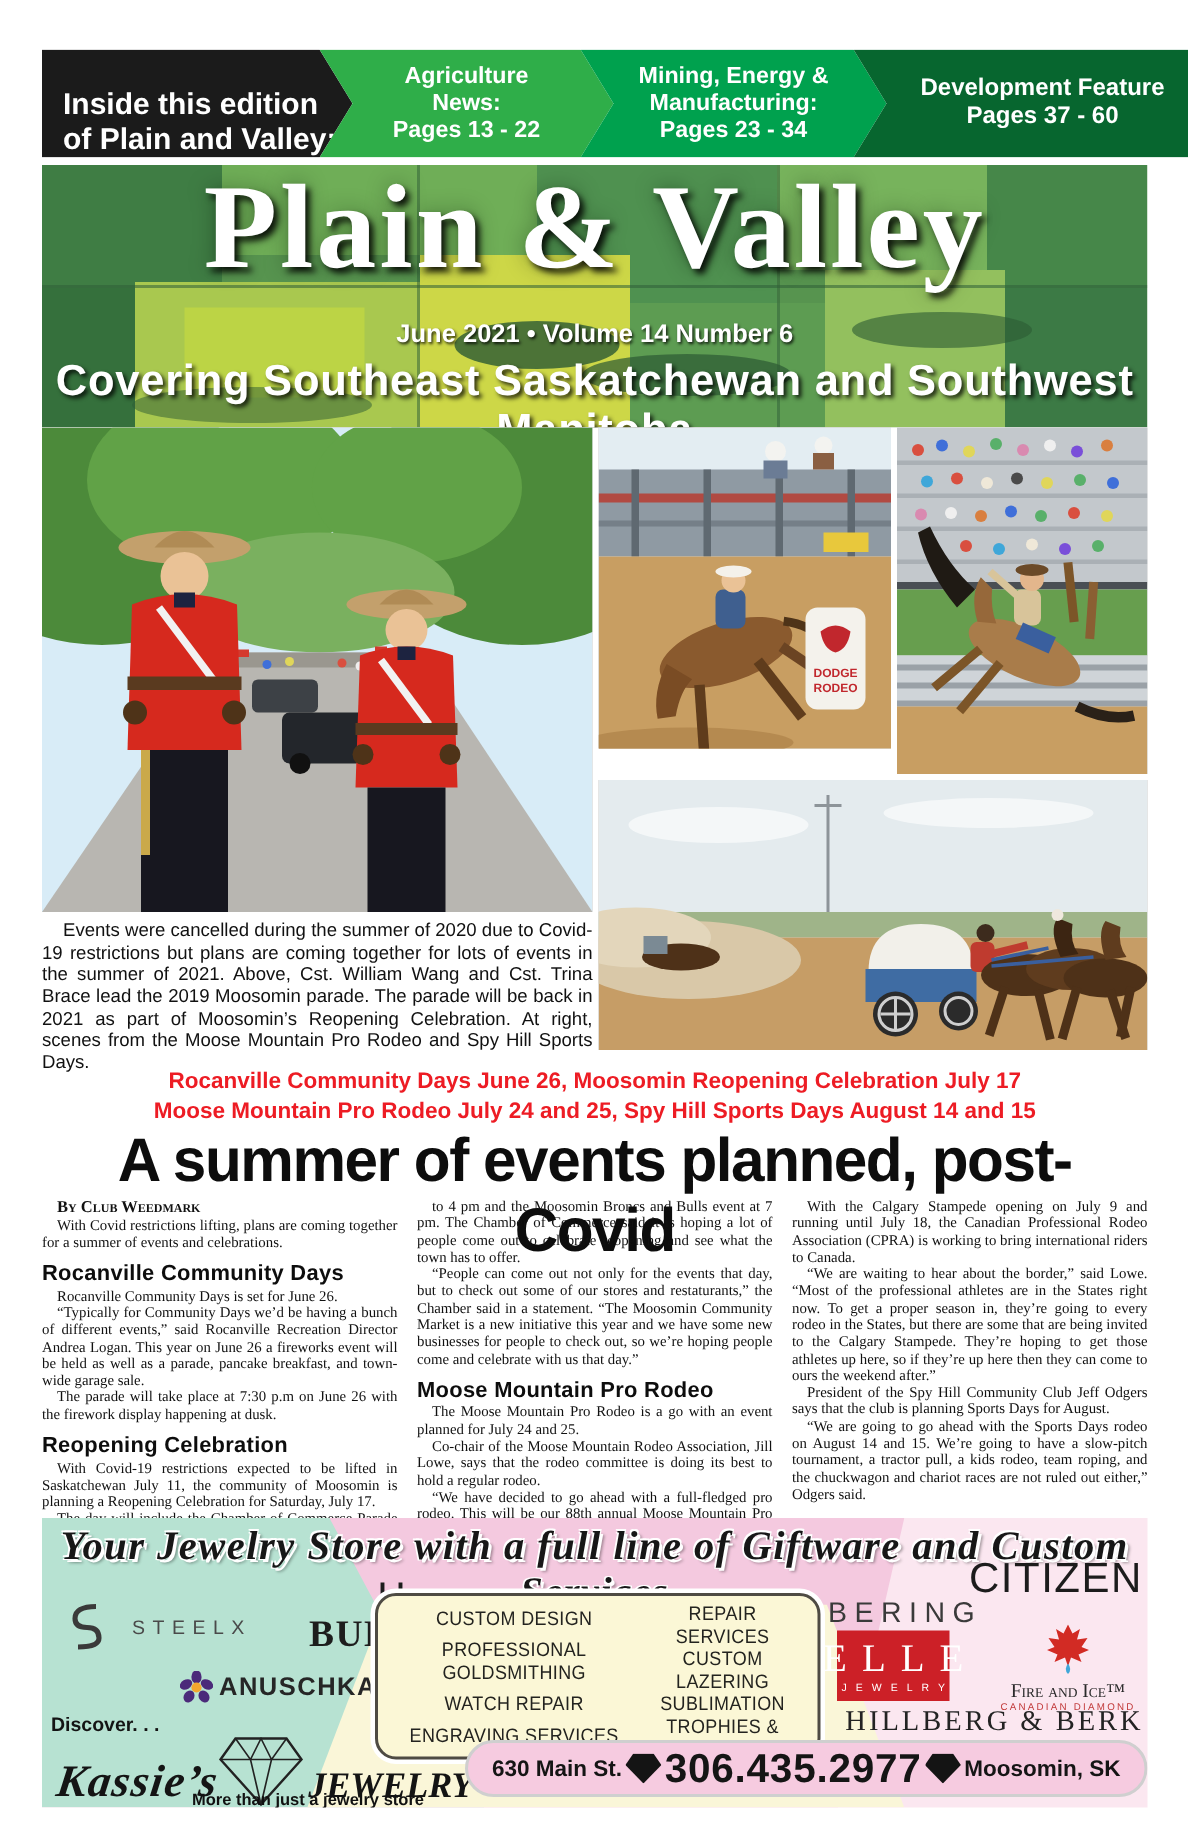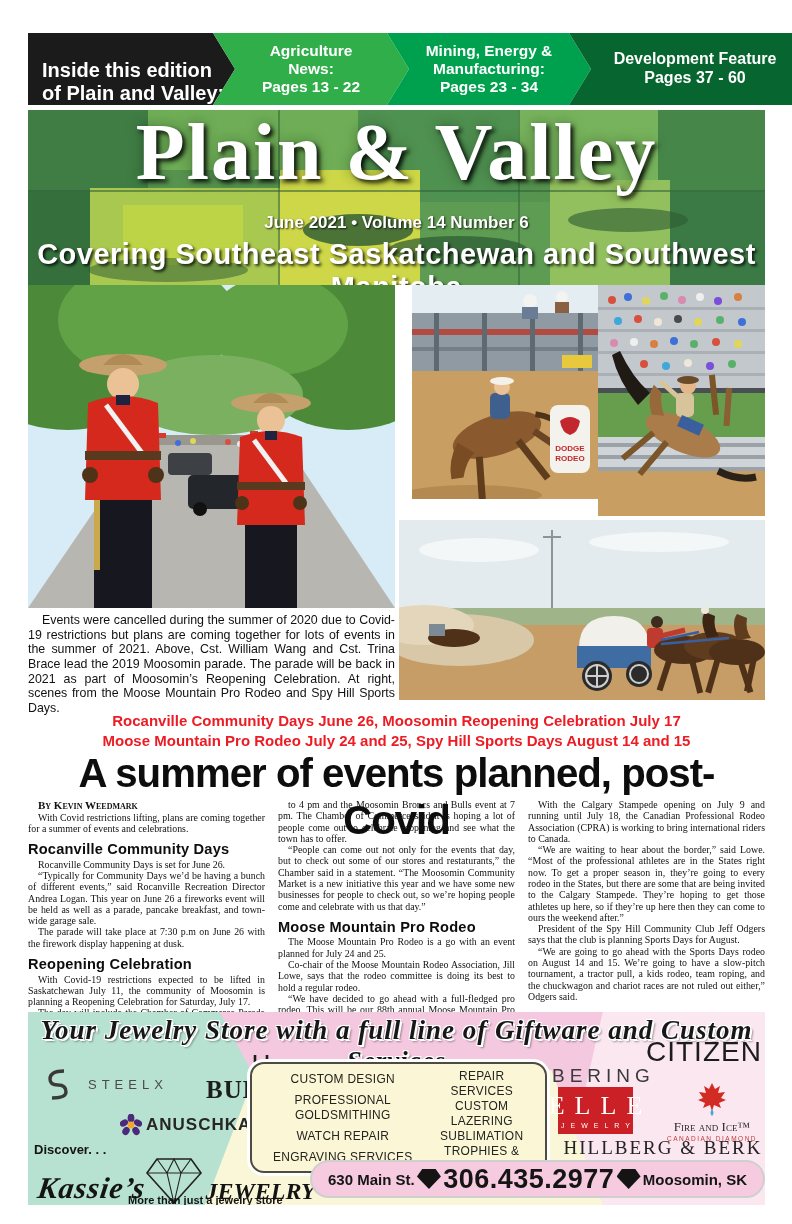--- a/index.html
+++ b/index.html
@@ -29,21 +29,21 @@
   .mast-issue{position:absolute;top:103px;left:0;width:100%;text-align:center;
     font-size:17px;font-weight:bold;color:#fff;text-shadow:1px 1px 2px rgba(0,0,0,.8);}
   .mast-tagline{position:absolute;top:128px;left:0;width:100%;text-align:center;
     font-size:29px;font-weight:bold;color:#fff;letter-spacing:.5px;
     text-shadow:2px 2px 3px rgba(0,0,0,.8);}
 
   
   .photo{position:absolute;overflow:hidden;background:#ccc;}
   .photo svg{display:block;}
   .ph-parade{top:285px;left:28px;width:367px;height:323px;}
-  .ph-barrel{top:285px;left:412px;width:195px;height:214px;}
+  .ph-barrel{top:285px;left:399px;width:195px;height:214px;}
   .ph-bronc{top:285px;left:598px;width:167px;height:231px;}
   .ph-chuck{top:520px;left:399px;width:366px;height:180px;}
 
   .caption{position:absolute;top:613px;left:28px;width:367px;
     font-size:12.4px;line-height:1.18;color:#111;text-align:justify;text-indent:14px;}
 
   
   .events{position:absolute;top:711px;left:28px;width:737px;text-align:center;
     color:#ed1c24;font-weight:bold;font-size:15px;line-height:1.3;}
 
@@ -362,21 +362,21 @@
 
   <div class="events">
     <div>Rocanville Community Days June 26, Moosomin Reopening Celebration July 17</div>
     <div>Moose Mountain Pro Rodeo July 24 and 25, Spy Hill Sports Days August 14 and 15</div>
   </div>
 
   <div class="headline">A summer of events planned, post-Covid</div>
 
   <div class="columns">
     <div class="col">
-      <p class="byline">By Kevin Weedmark</p>
+      <p class="byline">By Club Weedmark</p>
       <p>With Covid restrictions lifting, plans are coming together for a summer of events and celebrations.</p>
       <h3>Rocanville Community Days</h3>
       <p>Rocanville Community Days is set for June 26.</p>
       <p>“Typically for Community Days we’d be having a bunch of different events,” said Rocanville Recreation Director Andrea Logan. This year on June 26 a fireworks event will be held as well as a parade, pancake breakfast, and town-wide garage sale.</p>
       <p>The parade will take place at 7:30 p.m on June 26 with the firework display happening at dusk.</p>
       <h3>Reopening Celebration</h3>
       <p>With Covid-19 restrictions expected to be lifted in Saskatchewan July 11, the community of Moosomin is planning a Reopening Celebration for Saturday, July 17.</p>
       <p>The day will include the Chamber of Commerce Parade at 10 am, the Moosomin Community Market 11 am</p>
     </div>
     <div class="col">

